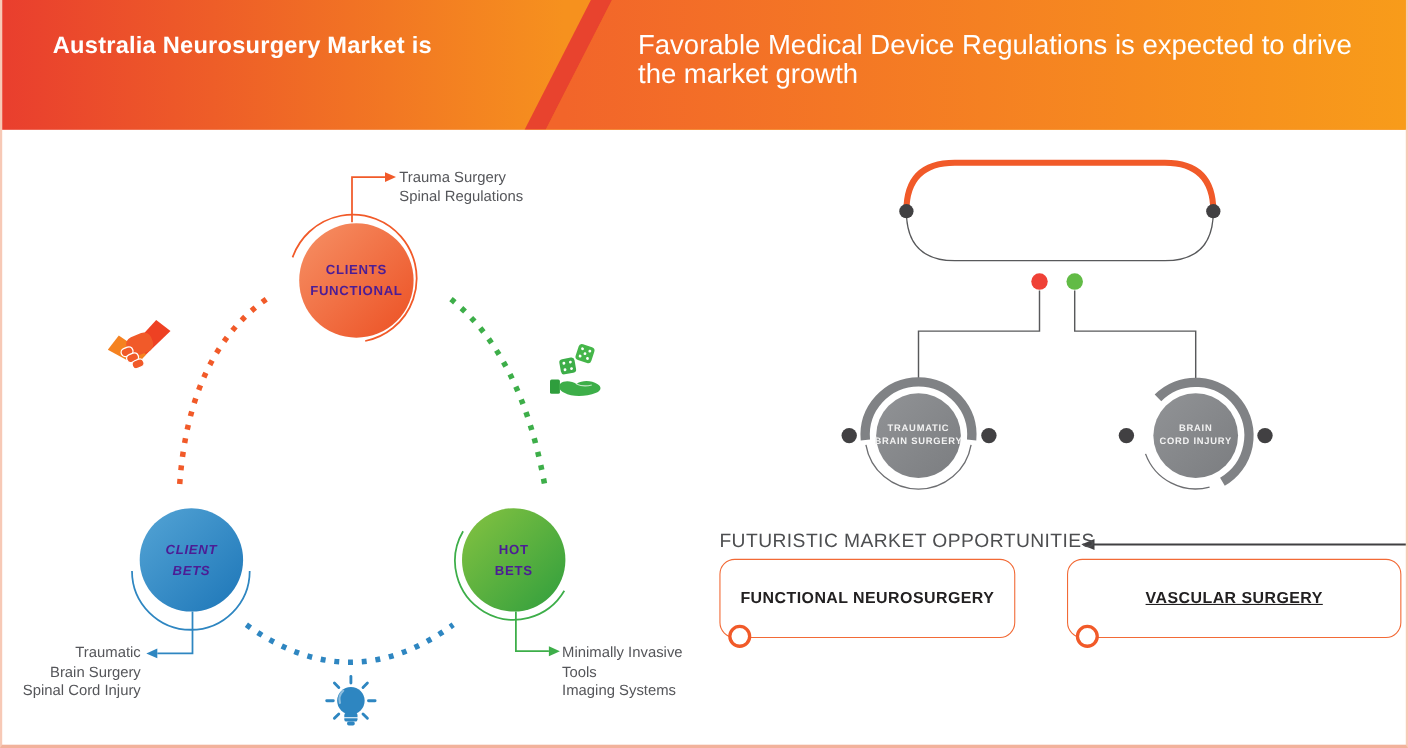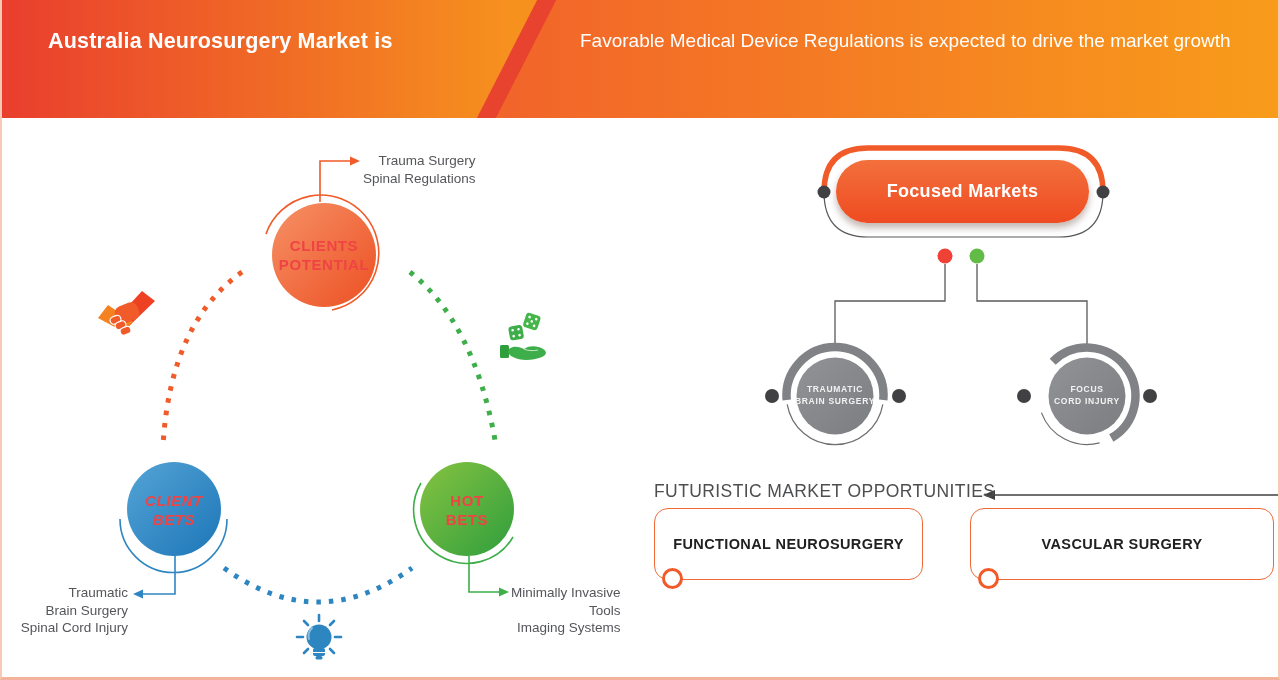--- a/index.html
+++ b/index.html
@@ -13,29 +13,29 @@
   .banner{position:absolute;left:-2px;top:0;width:1282px;height:118px;
     background:linear-gradient(90deg,#e93e2e 0%,#f6911e 40%);}
   .banner-right{position:absolute;inset:0;
     background:linear-gradient(90deg,#f2652a 40%,#f89c1a 100%);
     clip-path:polygon(43.4% 0,100% 0,100% 100%,38.7% 100%);}
   .banner-stripe{position:absolute;inset:0;background:#e8432e;
     clip-path:polygon(41.9% 0,43.4% 0,38.7% 100%,37.2% 100%);}
   .banner-title{position:absolute;left:48px;top:28px;margin:0;color:#fff;
     font-size:21.5px;line-height:27px;font-weight:bold;letter-spacing:.2px;}
   .banner-sub{position:absolute;left:580px;top:28px;margin:0;color:#fff;width:660px;
-    font-size:19px;line-height:26px;font-weight:normal;}
+    font-size:25px;line-height:26px;font-weight:normal;}
   
   .canvas{position:absolute;left:0;top:118px;width:1280px;height:562px;}
   .canvas svg{position:absolute;left:0;top:0;}
   .abs{position:absolute;}
   
-  .node-label{width:120px;text-align:center;color:#ef4444;font-weight:600;
-    font-size:15px;line-height:19px;letter-spacing:.6px;}
-  .note{color:#55565a;font-size:13.5px;line-height:17.5px;text-align:right;}
+  .node-label{width:120px;text-align:center;color:#4c1d95;font-weight:600;
+    font-size:12px;line-height:19px;letter-spacing:.6px;}
+  .note{color:#55565a;font-size:13.5px;line-height:17.5px;}
   .note.right{text-align:right;}
   
   .pill{left:834px;top:42px;width:253px;height:63px;border-radius:32px;
     background:linear-gradient(180deg,#f3703c 0%,#ee4b21 100%);
     box-shadow:0 5px 7px rgba(60,20,0,.3);
     display:flex;align-items:center;justify-content:center;
     color:#fff;font-weight:bold;font-size:18px;letter-spacing:.3px;}
   .gray-node-label{width:124px;text-align:center;color:#f2f2f2;
     font-size:8.5px;line-height:11.5px;letter-spacing:.7px;font-weight:600;}
   
@@ -174,21 +174,21 @@
       <circle cx="1085" cy="278" r="38.5" fill="url(#gGray)"></circle>
       <circle cx="1022" cy="278" r="7" fill="#414042"></circle>
       <circle cx="1148" cy="278" r="7" fill="#414042"></circle>
 
       <line x1="990" y1="377" x2="1280" y2="377" stroke="#414042" stroke-width="1.6"></line>
       <polygon points="981,377 993,372 993,382" fill="#414042"></polygon>
     </svg>
 
     <div class="abs node-label" style="left:262px;top:118px;">
       <span>CLIENTS</span><br>
-      <span>POTENTIAL</span>
+      <span>FUNCTIONAL</span>
     </div>
     <div class="abs node-label" style="left:112px;top:373px;font-style:italic;">
       <span>CLIENT</span><br>
       <span>BETS</span>
     </div>
     <div class="abs node-label" style="left:405px;top:373px;">
       <span>HOT</span><br>
       <span>BETS</span>
     </div>
 
@@ -200,38 +200,35 @@
       <div>Traumatic</div>
       <div>Brain Surgery</div>
       <div>Spinal Cord Injury</div>
     </div>
     <div class="abs note" style="left:509px;top:466px;">
       <div>Minimally Invasive</div>
       <div>Tools</div>
       <div>Imaging Systems</div>
     </div>
 
-    <div class="abs pill">
-      <span>Focused Markets</span>
-    </div>
 
     <div class="abs gray-node-label" style="left:771px;top:266px;">
       <span>TRAUMATIC</span><br>
       <span>BRAIN SURGERY</span>
     </div>
     <div class="abs gray-node-label" style="left:1023px;top:266px;">
-      <span>FOCUS</span><br>
+      <span>BRAIN</span><br>
       <span>CORD INJURY</span>
     </div>
 
     <div class="abs opp-title">FUTURISTIC MARKET OPPORTUNITIES</div>
 
     <div class="abs opp-box" style="left:652px;width:269px;">
       <span>FUNCTIONAL NEUROSURGERY</span>
     </div>
-    <div class="abs opp-box" style="left:968px;width:304px;">
+    <div class="abs opp-box" style="left:968px;width:304px;text-decoration:underline;">
       <span>VASCULAR SURGERY</span>
     </div>
     <div class="abs opp-dot" style="left:660px;top:450px;"></div>
     <div class="abs opp-dot" style="left:976px;top:450px;"></div>
 
   </main>
 </div>
 
 </body></html>

